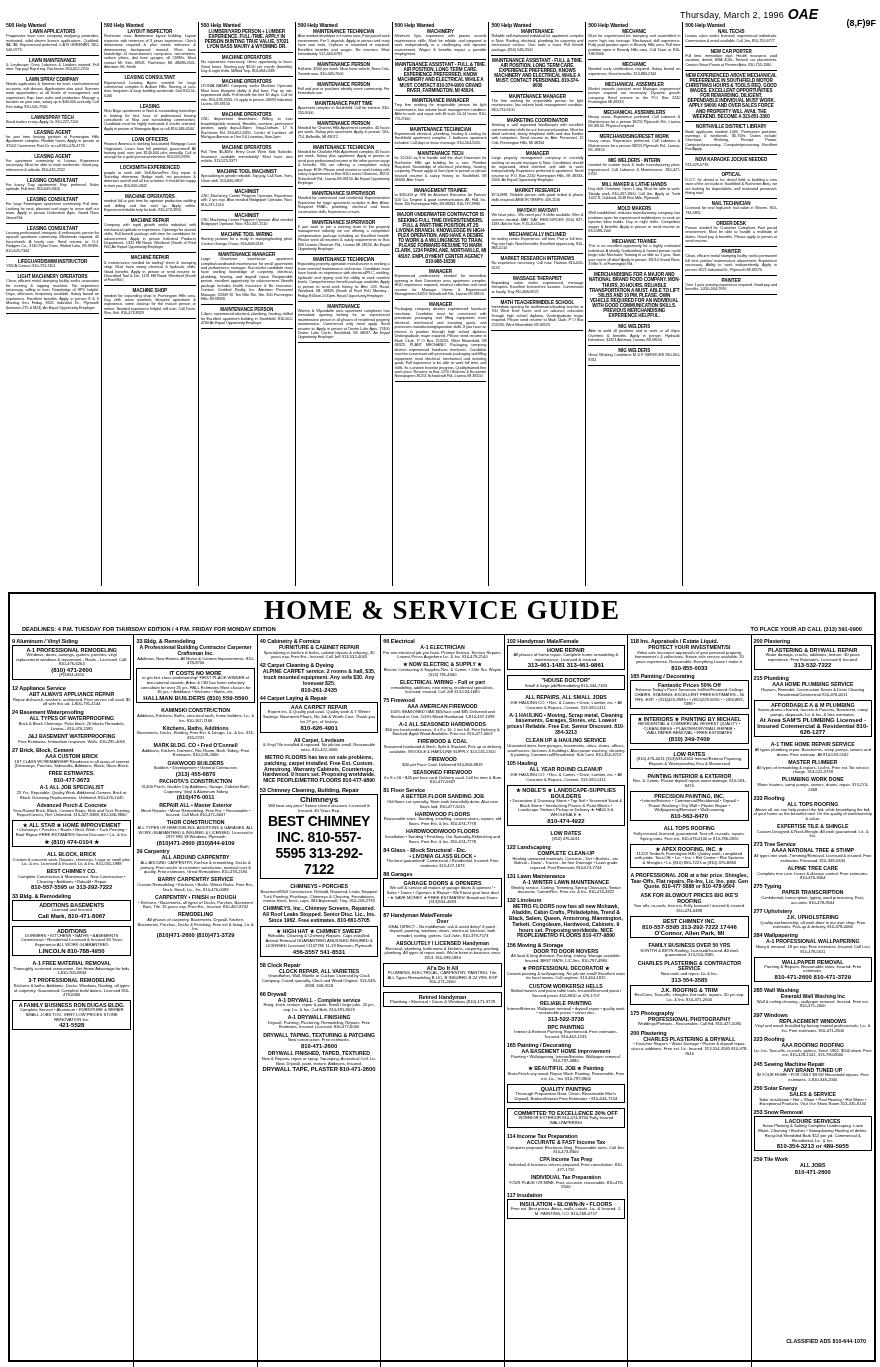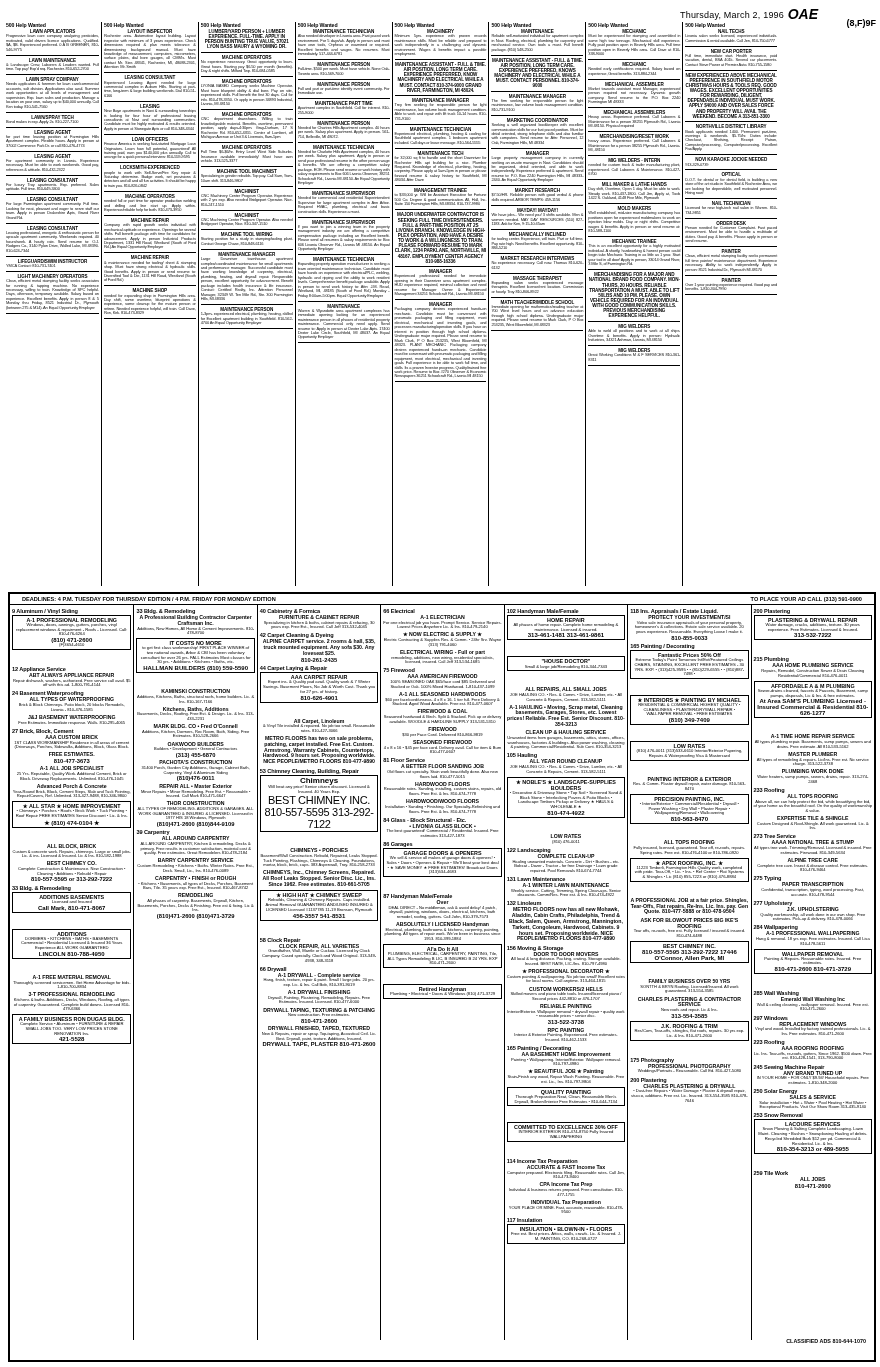--- a/index.html
+++ b/index.html
@@ -26,25 +26,25 @@
   
   .hsg{position:absolute;top:592px;left:8px;width:864px;height:766px;border:2px solid #000;}
   .hsg-title{text-align:center;font-family:"Liberation Serif",serif;font-weight:bold;
     font-size:27px;letter-spacing:1px;padding:3px 0 0 0;line-height:1;}
   .hsg-dead{display:flex;justify-content:space-between;font-size:5.6px;font-weight:bold;
     padding:2px 12px 2px 12px;border-bottom:1px solid #000;}
   .hsg-grid{display:grid;grid-template-columns:repeat(7,1fr);height:735px;}
   .hcol{border-left:1px solid #000;padding:1px 2px;overflow:hidden;}
   .hcol:first-child{border-left:none;}
   .cat{font-size:5.6px;font-weight:bold;margin:2px 0 1px 0;letter-spacing:-.1px;}
-  .hb{border:1px solid #000;padding:1px 2px;margin-bottom:16px;text-align:center;}
+  .hb{border:1px solid #000;padding:1px 2px;margin-bottom:5px;text-align:center;}
   .hb .n{font-size:5.4px;font-weight:bold;line-height:1.12;}
   .hb .d{font-size:4.2px;line-height:1.12;}
   .hb .ph{font-size:6px;font-weight:bold;}
-  .hb .phbig{font-size:11px;font-weight:normal;letter-spacing:-.3px;}
+  .hb .phbig{font-size:14px;font-weight:bold;letter-spacing:-.3px;}
   .hb .nbig{font-size:8px;font-weight:bold;line-height:1.05;}
   .plain{margin-bottom:2.5px;text-align:center;}
   .plain .n{font-size:5.2px;font-weight:bold;line-height:1.12;}
   .plain .d{font-size:4.1px;line-height:1.12;}
   .plain .ph{font-size:5.8px;font-weight:bold;}
 
   .cls-note{position:absolute;top:1338px;right:14px;font-size:5.4px;font-weight:bold;}
 </style>
 </head>
 <body>
@@ -487,20 +487,21 @@
         <div class="rule"></div>
         <div class="ad">
           <div class="ad-t">PAINTER</div>
           <div class="ad-b">Over 1 year painting experience required. Good pay and benefits. 1-810-304-7990</div>
         </div>
         <div class="rule"></div>
       </div>
     </div>
 
   <div class="hsg">
+    <div class="hsg-title">HOME &amp; SERVICE GUIDE</div>
     <div class="hsg-dead">
       <span>DEADLINES: 4 P.M. TUESDAY FOR THURSDAY EDITION / 4 P.M. FRIDAY FOR MONDAY EDITION</span>
       <span>TO PLACE YOUR AD CALL (313) 591-0900</span>
     </div>
     <div class="hsg-grid" id="hsg-grid">
         <div class="hcol">
           <div class="cat">9 Aluminum / Vinyl Siding</div>
           <div class="hb">
             <div class="n">A-1 PROFESSIONAL REMODELING</div>
             <div class="d">Windows, doors, awnings, gutters, porches, vinyl replacement windows &amp; repairment - Roofs - Licensed. Call: 810-476-6264</div>

